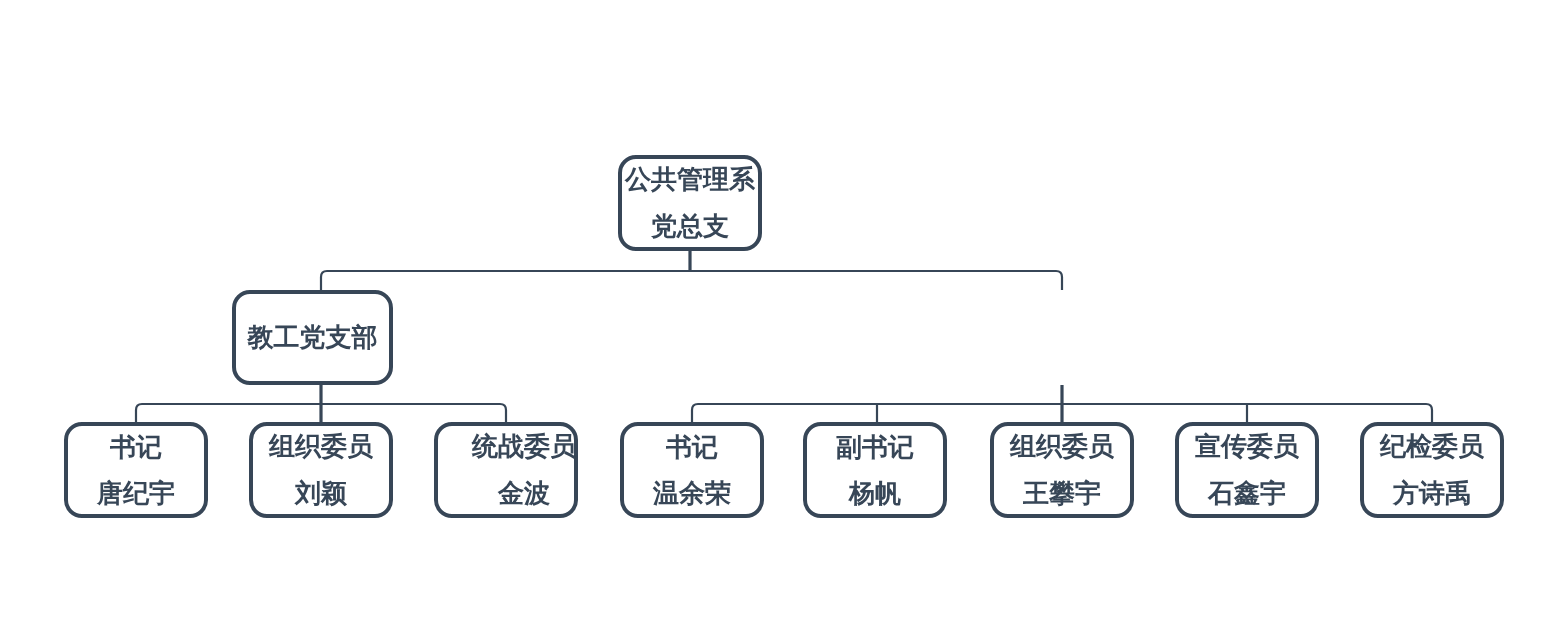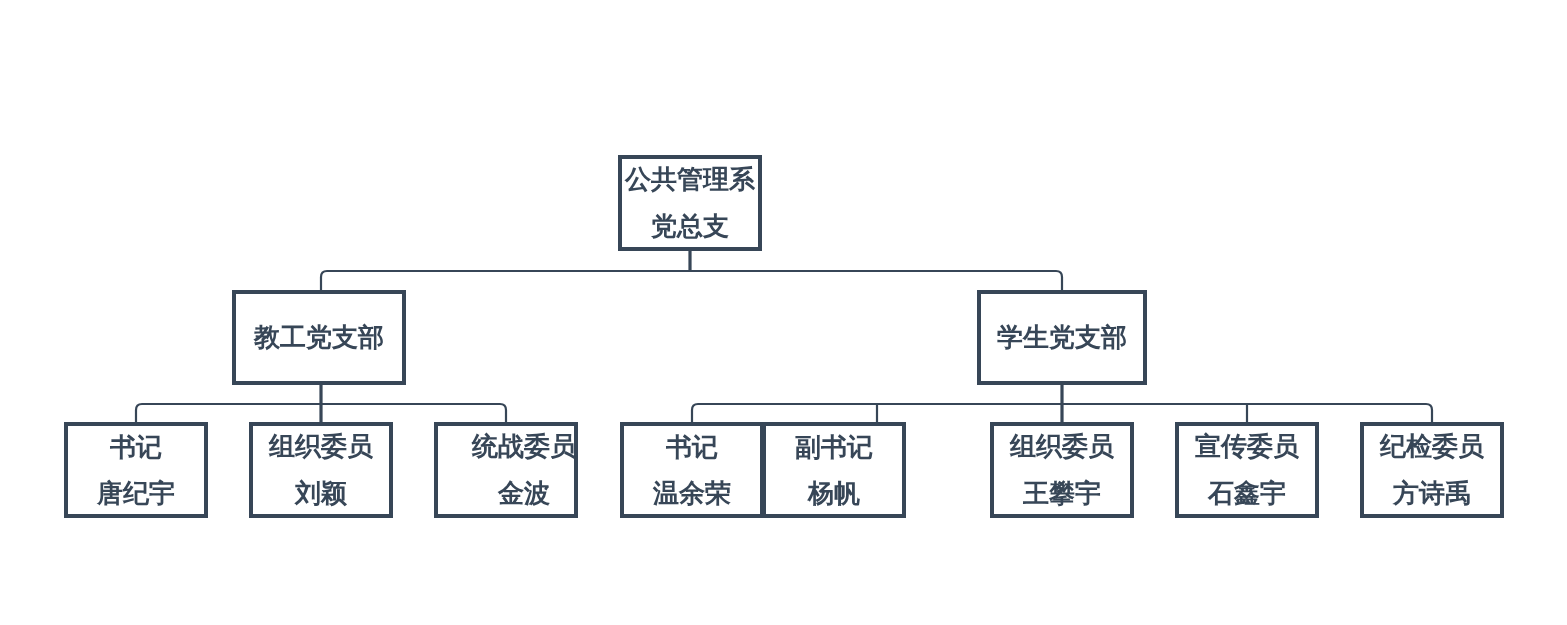--- a/index.html
+++ b/index.html
@@ -32,21 +32,21 @@
   .connectors .bus  { stroke-width: 2.2px; }
   .connectors .stem { stroke-width: 3.2px; }
   .node {
     position: absolute;
     display: flex;
     flex-direction: column;
     justify-content: center;
     align-items: center;
     background: var(--background);
     border: 4px solid var(--border);
-    border-radius: 0;
+    border-radius: 18px;
     color: var(--text);
     font-weight: 700;
     font-size: 26px;
     text-align: center;
     cursor: default;
   }
   .node .tline {
     line-height: 31px;
     white-space: nowrap;
   }
@@ -74,27 +74,24 @@
     <path class="bus" d="M692 422 V410 q0 -6 6 -6 H1426 q6 0 6 6 V422"></path>
     <path class="bus" d="M877 404 V422"></path>
     <path class="bus" d="M1247 404 V422"></path>
   </svg>
 
   <div class="node gap-tight" style="left:618px; top:155px; width:144px; height:96px;">
     <div class="tline">公共管理系</div>
     <div class="tline">党总支</div>
   </div>
 
-  <div class="node" style="left:232px; top:290px; width:174px; height:95px;">
+  <div class="node" style="left:232px; top:290px; width:161px; height:95px;">
     <div class="tline">教工党支部</div>
   </div>
 
-  <div class="node" style="left:977px; top:290px; width:170px; height:95px;">
-    <div class="tline">学生党支部</div>
-  </div>
 
   <div class="node gap-wide" style="left:64px; top:422px; width:144px; height:96px;">
     <div class="tline">书记</div>
     <div class="tline">唐纪宇</div>
   </div>
 
   <div class="node gap-tight" style="left:249px; top:422px; width:144px; height:96px;">
     <div class="tline">组织委员</div>
     <div class="tline">刘颖</div>
   </div>
@@ -102,21 +99,21 @@
   <div class="node gap-tight" style="left:434px; top:422px; width:144px; height:96px;padding-left:36px;">
     <div class="tline">统战委员</div>
     <div class="tline">金波</div>
   </div>
 
   <div class="node gap-wide" style="left:620px; top:422px; width:144px; height:96px;">
     <div class="tline">书记</div>
     <div class="tline">温余荣</div>
   </div>
 
-  <div class="node gap-wide" style="left:762px; top:422px; width:144px; height:96px;">
+  <div class="node gap-wide" style="left:803px; top:422px; width:144px; height:96px;">
     <div class="tline">副书记</div>
     <div class="tline">杨帆</div>
   </div>
 
   <div class="node gap-tight" style="left:990px; top:422px; width:144px; height:96px;">
     <div class="tline">组织委员</div>
     <div class="tline">王攀宇</div>
   </div>
 
   <div class="node gap-tight" style="left:1175px; top:422px; width:144px; height:96px;align-items:center;">

